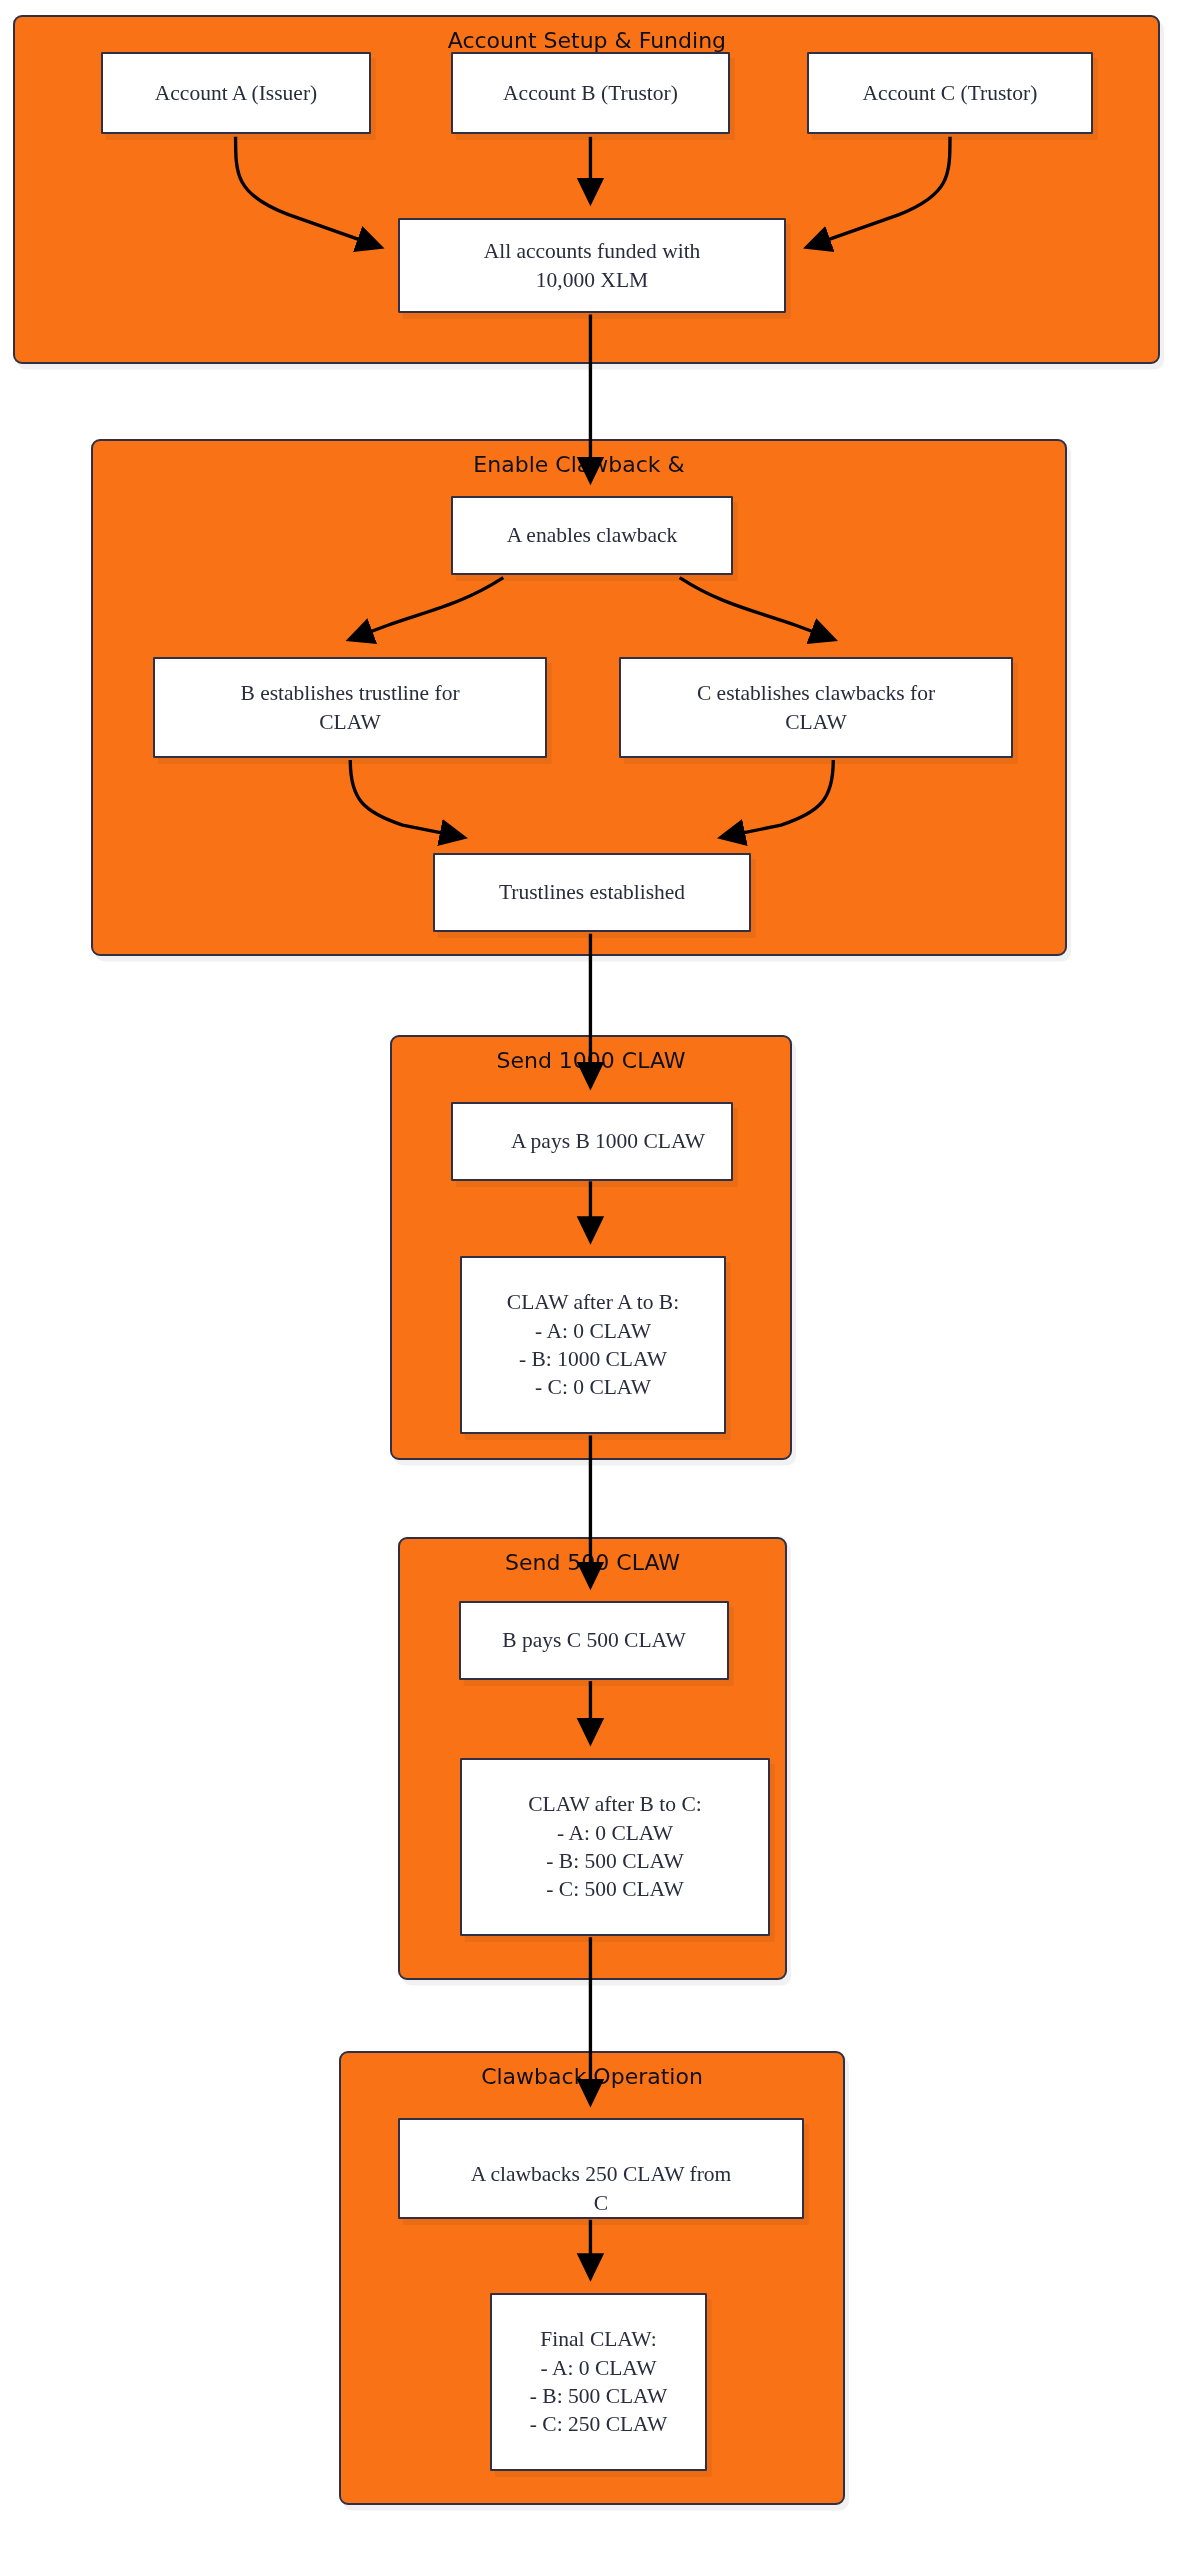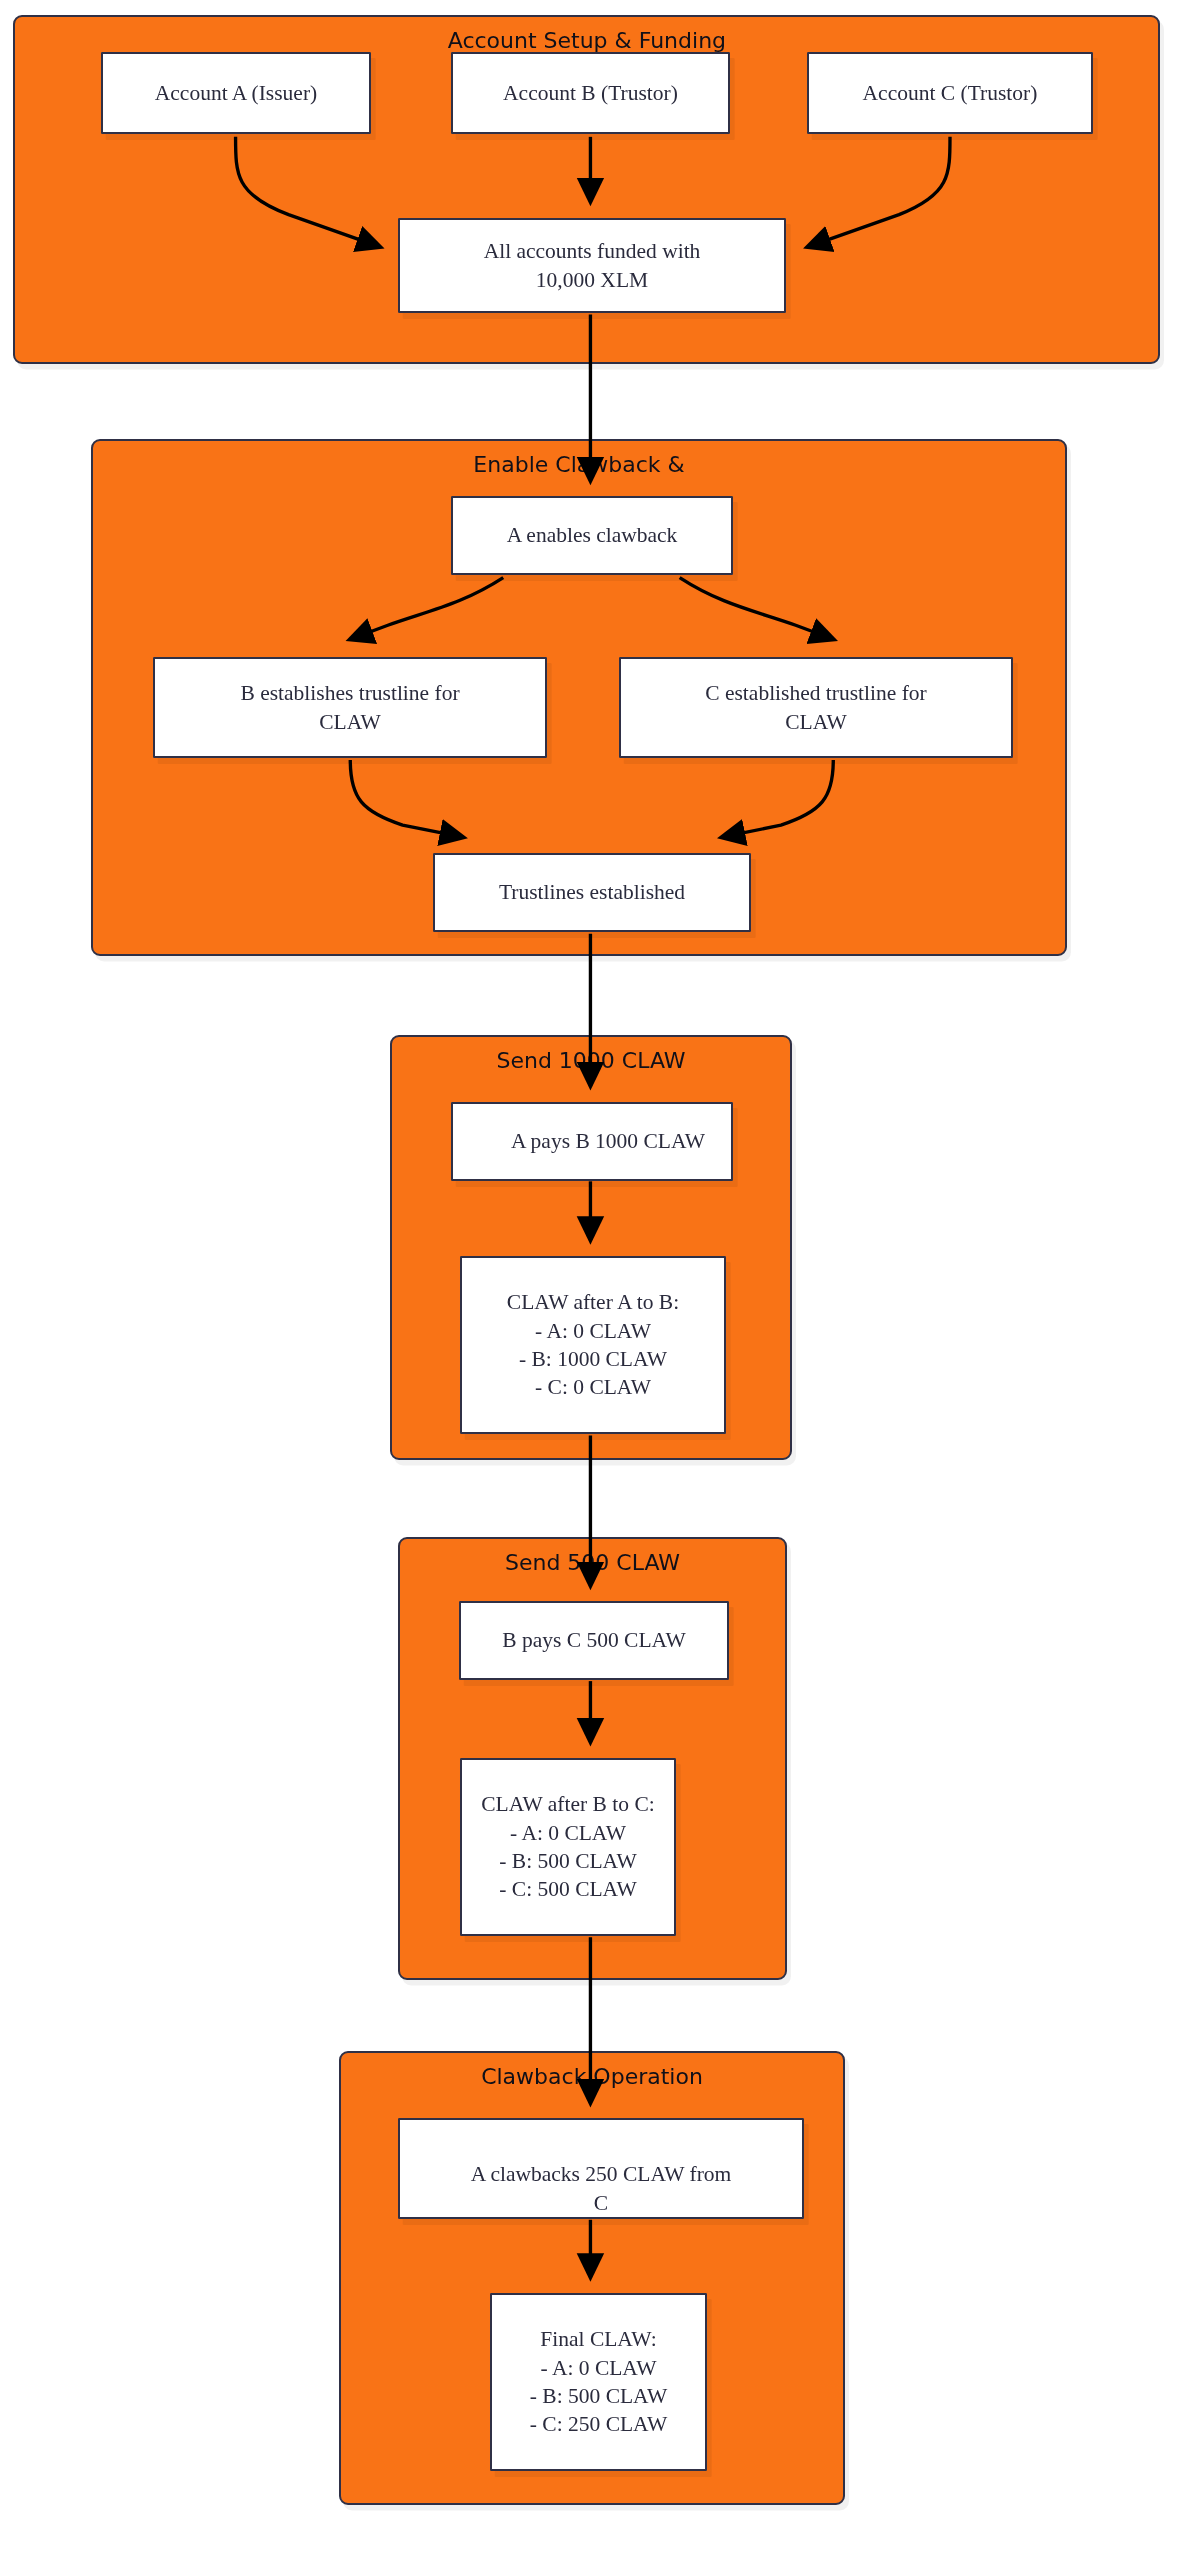--- a/index.html
+++ b/index.html
@@ -129,39 +129,39 @@
 10,000 XLM</div>
       </div>
       <div class="node" style="left: 451px; top: 496px; width: 282px; height: 79px;">
         <div class="node-label">A enables clawback</div>
       </div>
       <div class="node" style="left: 153px; top: 657px; width: 394px; height: 101px;">
         <div class="node-label">B establishes trustline for
 CLAW</div>
       </div>
       <div class="node" style="left: 619px; top: 657px; width: 394px; height: 101px;">
-        <div class="node-label">C established trustline for
+        <div class="node-label">C establishes clawbacks for
 CLAW</div>
       </div>
       <div class="node" style="left: 433px; top: 853px; width: 318px; height: 79px;">
         <div class="node-label">Trustlines established</div>
       </div>
       <div class="node" style="left: 451px; top: 1102px; width: 282px; height: 79px; padding-left: 32px;">
         <div class="node-label">A pays B 1000 CLAW</div>
       </div>
       <div class="node" style="left: 460px; top: 1256px; width: 266px; height: 178px;">
         <div class="node-label">CLAW after A to B:
 - A: 0 CLAW
 - B: 1000 CLAW
 - C: 0 CLAW</div>
       </div>
       <div class="node" style="left: 459px; top: 1601px; width: 270px; height: 79px;">
         <div class="node-label">B pays C 500 CLAW</div>
       </div>
-      <div class="node" style="left: 460px; top: 1758px; width: 216px; height: 178px;">
+      <div class="node" style="left: 460px; top: 1758px; width: 310px; height: 178px;">
         <div class="node-label">CLAW after B to C:
 - A: 0 CLAW
 - B: 500 CLAW
 - C: 500 CLAW</div>
       </div>
       <div class="node" style="left: 398px; top: 2118px; width: 406px; height: 101px; align-items: flex-end;">
         <div class="node-label">A clawbacks 250 CLAW from
 C</div>
       </div>
       <div class="node" style="left: 490px; top: 2293px; width: 217px; height: 178px;">

